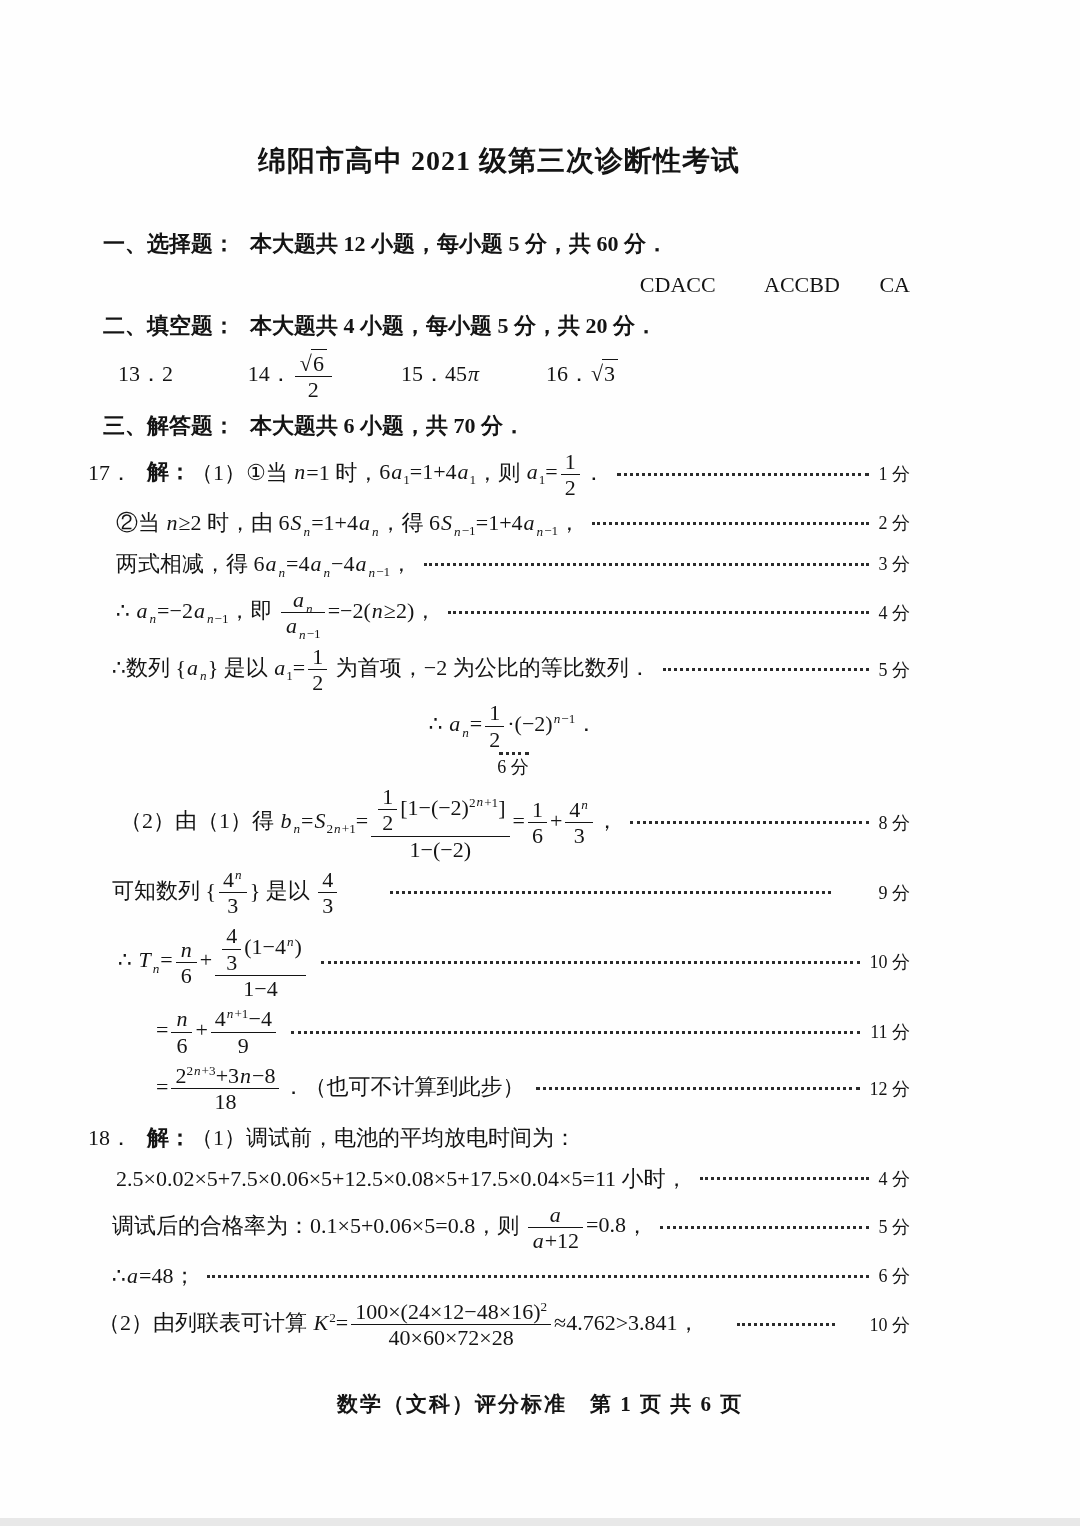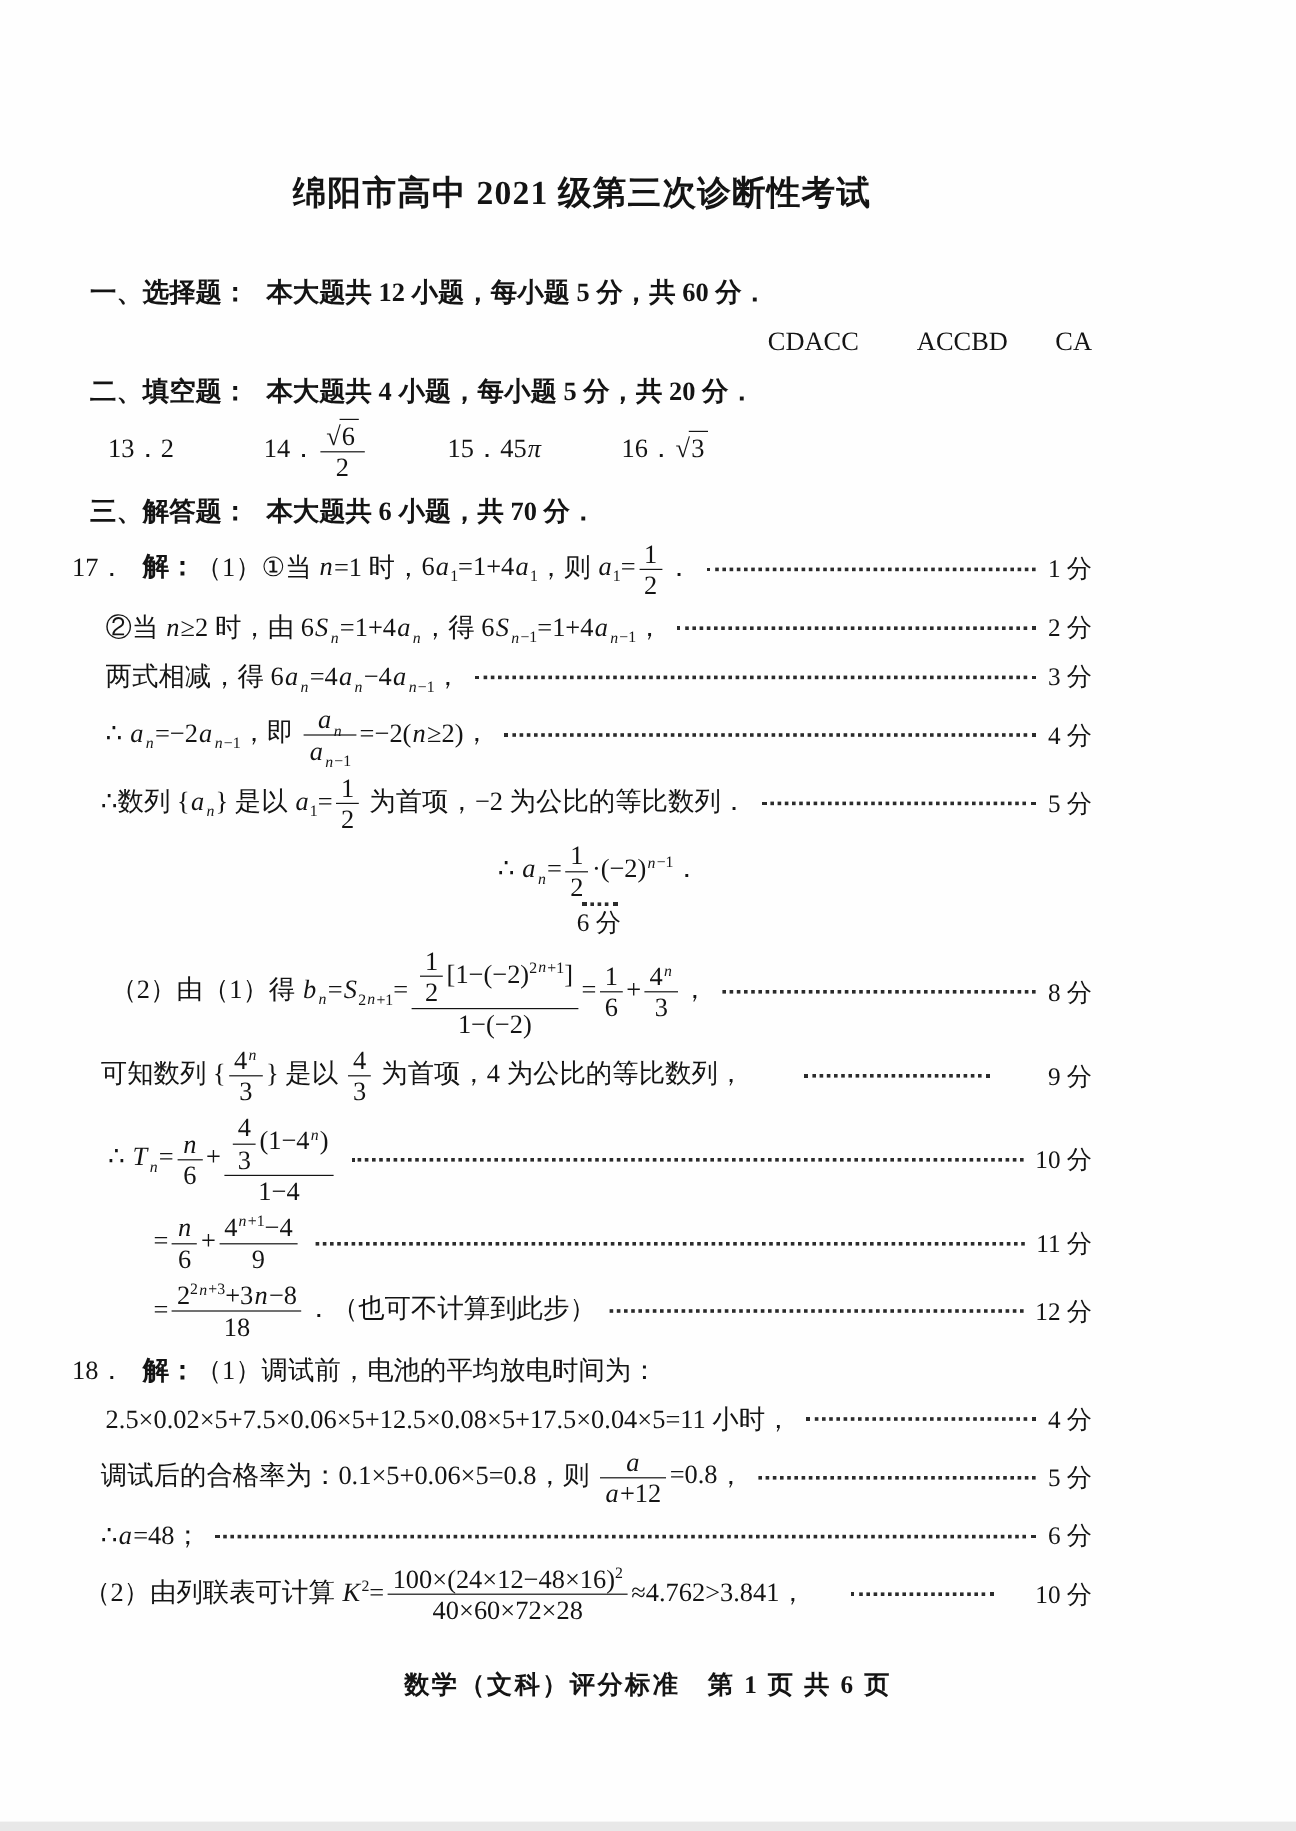--- a/index.html
+++ b/index.html
@@ -1,40 +1,40 @@
 <!DOCTYPE html>
 <html><head>
 <meta charset="utf-8">
 <style>
   html,body{margin:0;padding:0;background:#e8e8e8;}
   body{width:1080px;height:1526px;overflow:hidden;
        font-family:"Liberation Serif","DejaVu Serif","DejaVu Sans",serif;color:#141414;}
   .page{width:1080px;height:1518px;background:#fefefe;box-sizing:border-box;
-        padding:142px 170px 0 60px;position:relative;}
+        padding:142px 170px 0 88px;position:relative;}
   .title{margin:0;font-size:28px;font-weight:700;text-align:center;letter-spacing:1px;}
   .subtitle{margin:17px 0 0;font-size:26px;font-weight:700;text-align:center;letter-spacing:1px;}
   .content{margin-top:46px;font-size:22px;}
   .row{display:flex;align-items:center;margin:5px 0;min-height:36px;}
   .lc{white-space:nowrap;}
   .txt{font-family:inherit;}
   .bold{font-weight:700;margin-left:15px;}
   .sp{display:inline-block;}
   .math{font-style:normal;}
   .math i{font-style:italic;padding:0 1px;}
   .frac{display:inline-flex;flex-direction:column;text-align:center;
         vertical-align:middle;margin:0 3px;line-height:1.15;}
   .frac .num,.frac .den{display:block;padding:0 4px;}
   .frac .den{border-top:1.6px solid #141414;}
   sup,sub{font-size:0.6em;line-height:0;}
   .sqrt{display:inline-flex;align-items:stretch;margin:0 1px;}
   .sqrt .rad{align-self:flex-end;}
   .sqrt .rdc{border-top:1.6px solid #141414;margin-left:-1px;padding:1px 3px 0 2px;}
   .dots{flex:1 1 auto;min-width:30px;border-bottom:3px dotted #2b2b2b;
         height:0;margin:0 10px 0 12px;}
-  .score{white-space:nowrap;font-size:21px;}
+  .score{white-space:nowrap;font-size:18px;}
   .footer{position:absolute;left:0;bottom:100px;width:100%;text-align:center;
           font-size:21px;font-weight:700;letter-spacing:2px;}
 </style>
 </head>
 <body>
 
 <div class="page">
   <h1 class="title">绵阳市高中 2021 级第三次诊断性考试</h1>
   <div class="content">
       <div class="row">
@@ -120,21 +120,21 @@
         <span class="dots"></span>
         <span class="score">8 分</span>
       </div>
       <div class="row" style="padding-left: 24px; gap: 38px;">
         <span class="lc"><span class="txt">可知数列 </span><span class="math">{<span class="frac">
               <span class="num">4<sup><i>n</i></sup></span>
               <span class="den">3</span>
             </span>}</span><span class="txt"> 是以 </span><span class="math"><span class="frac">
               <span class="num">4</span>
               <span class="den">3</span>
-            </span></span><span class="txt"> 为首项，4 为公比的等比数列，</span></span>
+            </span></span></span>
         <span class="dots"></span>
         <span class="score">9 分</span>
       </div>
       <div class="row" style="padding-left: 30px;">
         <span class="lc"><span class="math">∴ <i>T</i><sub><i>n</i></sub>=<span class="frac">
               <span class="num"><i>n</i></span>
               <span class="den">6</span>
             </span>+<span class="frac">
               <span class="num"><span class="frac">
                   <span class="num">4</span>

